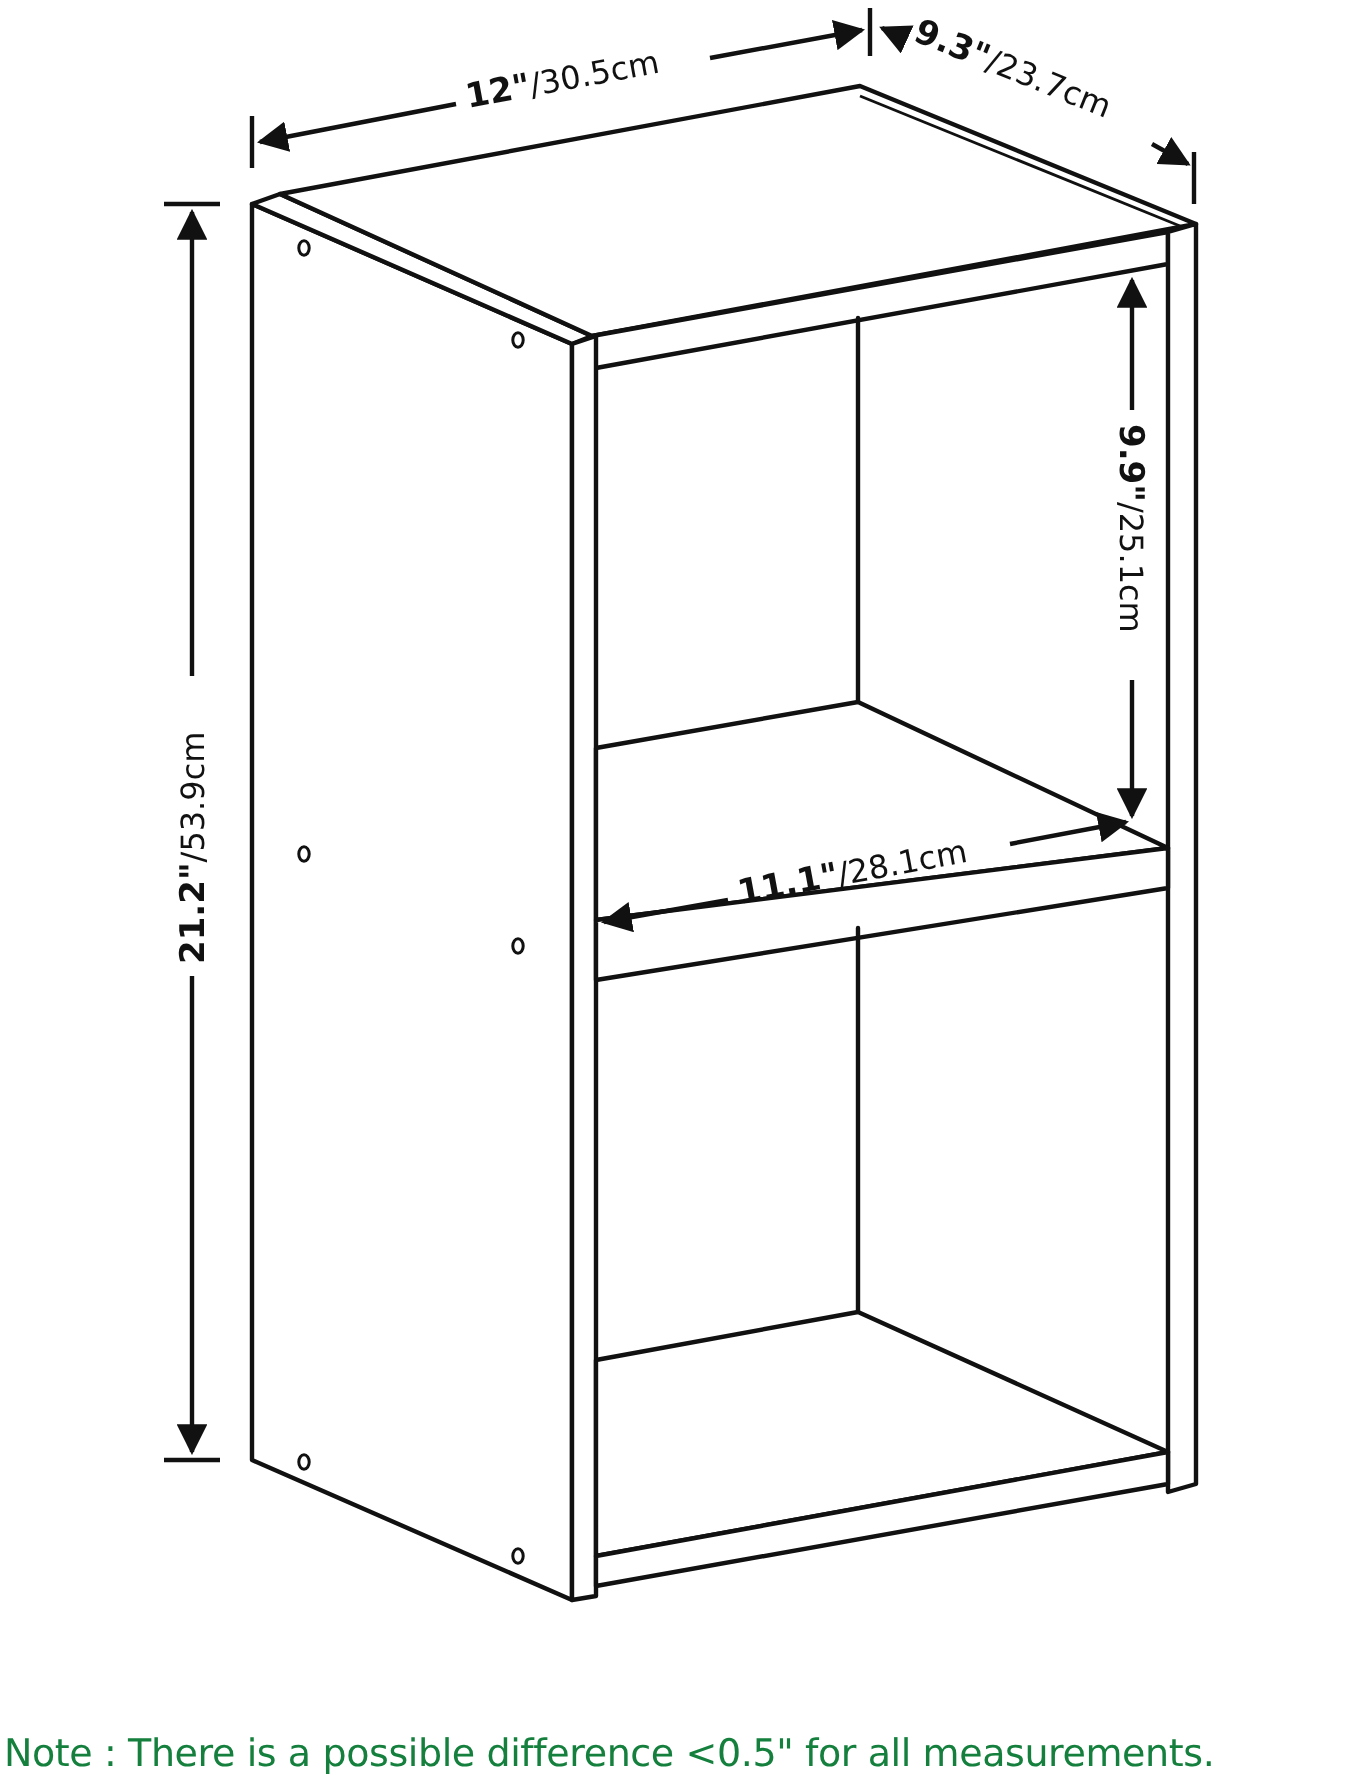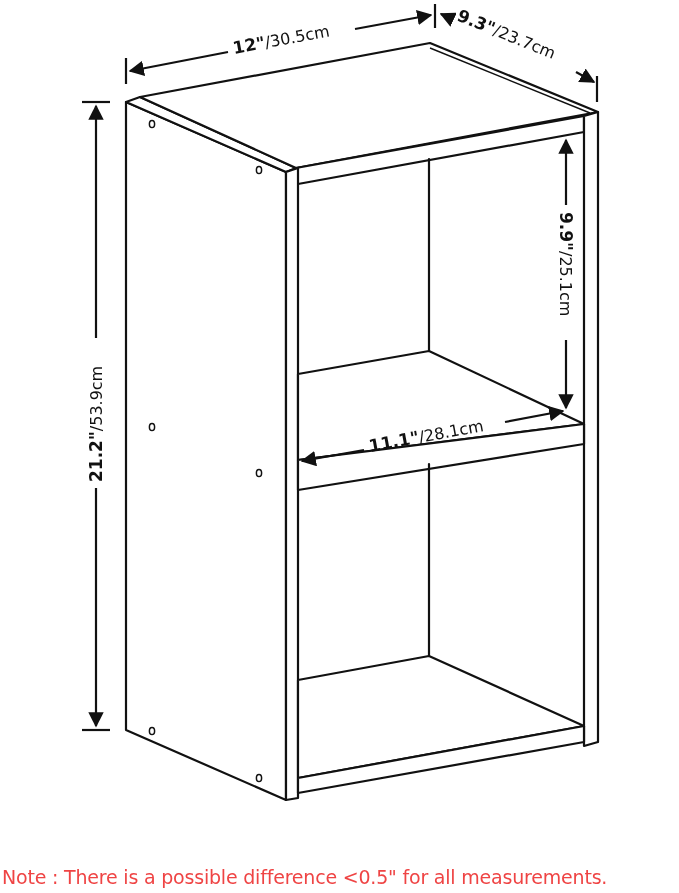--- a/index.html
+++ b/index.html
@@ -8,21 +8,21 @@
     #diagram { position: absolute; left: 0; top: 0; width: 679px; height: 893px; }
     svg .ln { stroke: #111; stroke-width: 2.2; fill: none; stroke-linejoin: round; stroke-linecap: round; }
     svg .lnt { stroke: #111; stroke-width: 1.4; fill: none; }
     svg .face { fill: #ffffff; stroke: #111; stroke-width: 2.2; stroke-linejoin: round; }
     svg .hole { fill: #fff; stroke: #111; stroke-width: 1.5; }
     svg .dim { stroke: #111; stroke-width: 2.2; fill: none; }
     svg text { font-family: "DejaVu Sans", sans-serif; fill: #111; }
     .lbl-b { font-weight: bold; font-size: 17px; }
     .lbl-n { font-weight: normal; font-size: 16px; }
     #note { position: absolute; left: 2px; top: 866px; font-size: 19px; font-weight: normal;
-            font-family: "DejaVu Sans", sans-serif; color: #ef4444; letter-spacing: -0.2px; white-space: nowrap; }
+            font-family: "DejaVu Sans", sans-serif; color: #15803d; letter-spacing: -0.2px; white-space: nowrap; }
   </style>
 </head>
 <body>
 
 <div id="diagram">
 <svg width="679" height="893" viewBox="0 0 679 893" xmlns="http://www.w3.org/2000/svg">
   <defs>
     <marker id="ah" viewBox="0 0 10 10" refX="9" refY="5" markerWidth="7" markerHeight="7" orient="auto-start-reverse">
       <path d="M0,0 L10,5 L0,10 z" fill="#111"></path>
     </marker>

